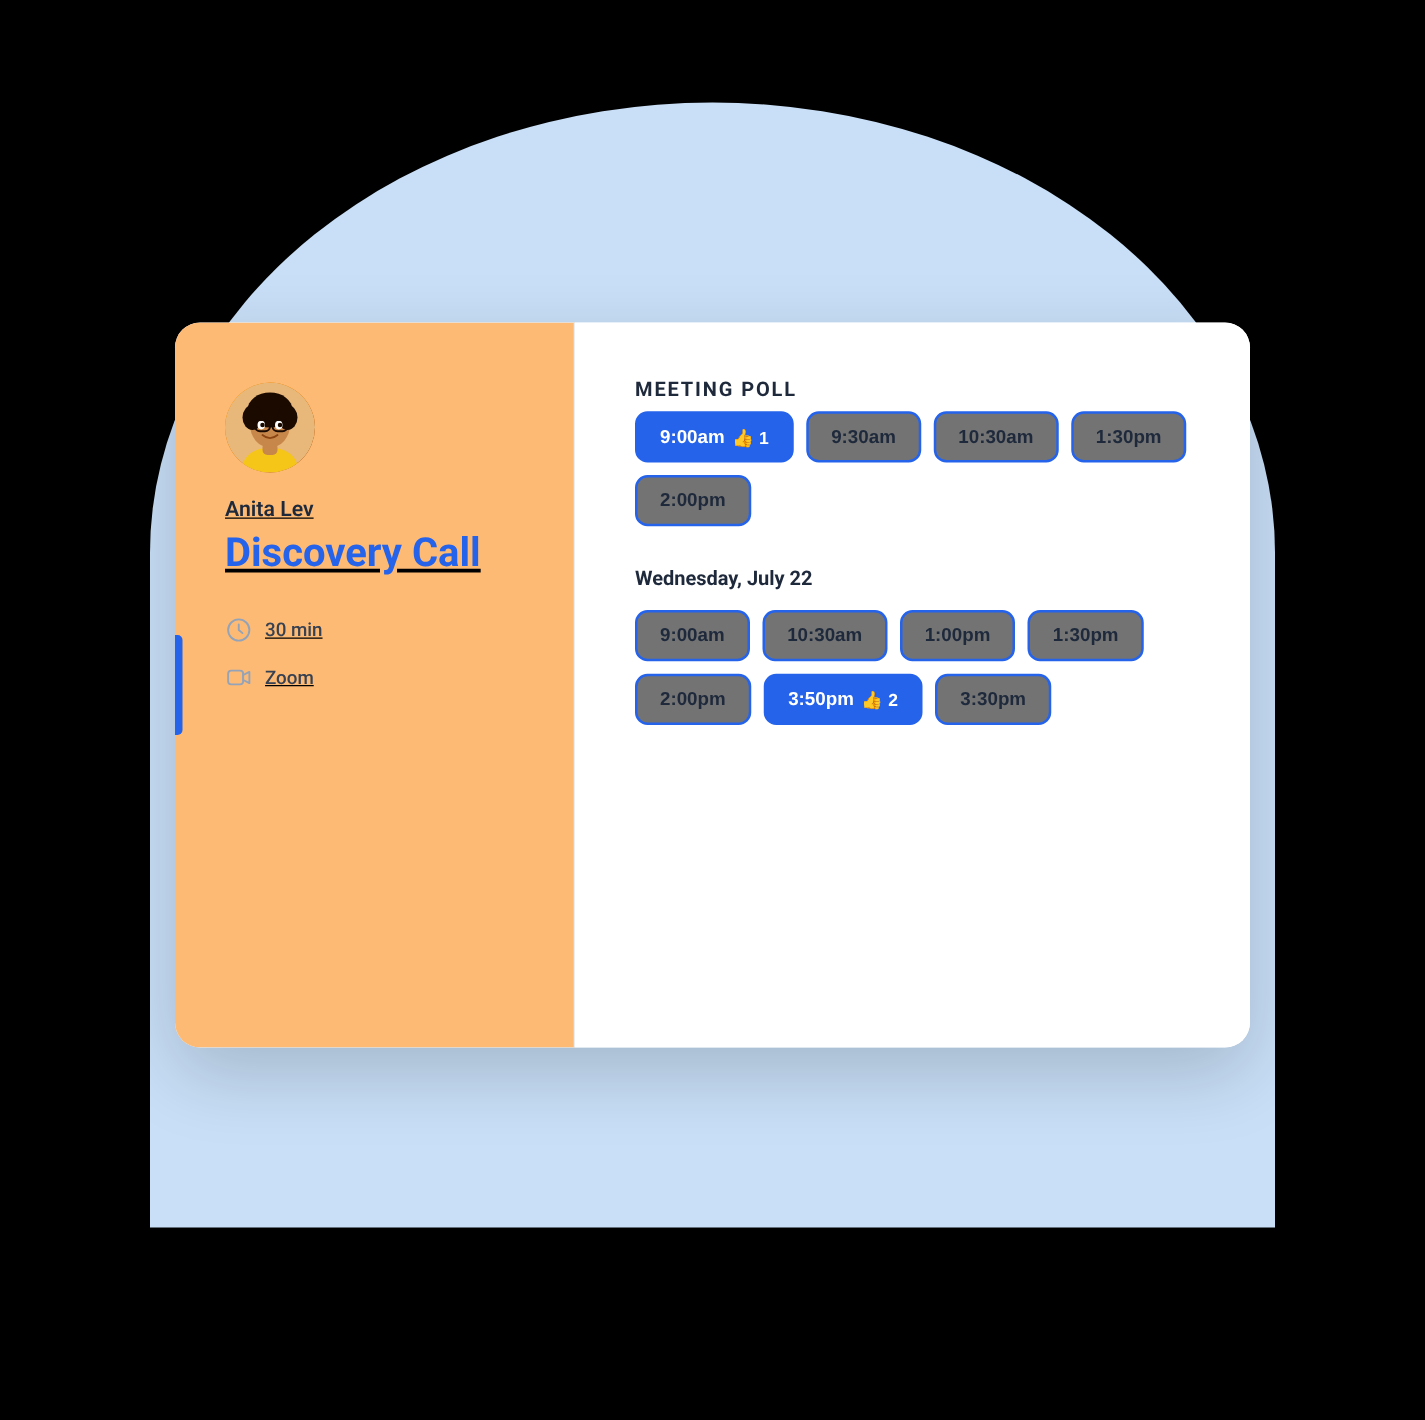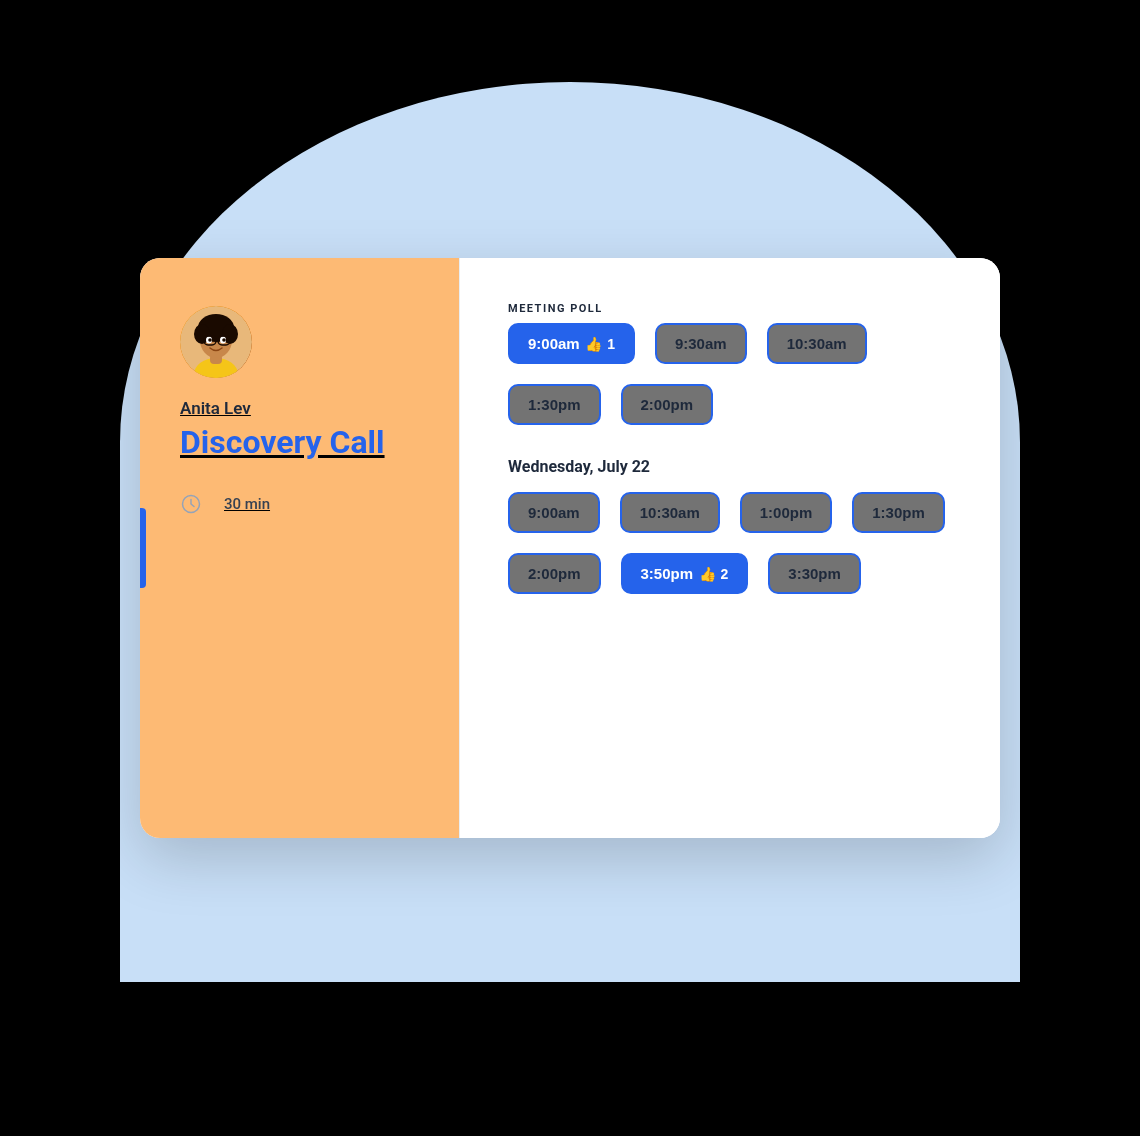--- a/index.html
+++ b/index.html
@@ -96,21 +96,21 @@
       font-size: 32px;
       font-weight: 700;
       color: #2563eb;
       line-height: 1.15;
       margin-bottom: 32px;
     }
 
     .meta-item {
       display: flex;
       align-items: center;
-      gap: 22px;
+      gap: 10px;
       margin-bottom: 16px;
     }
 
     .meta-icon {
       width: 22px;
       height: 22px;
       color: #94a3b8;
       flex-shrink: 0;
       display: flex;
       align-items: center;
@@ -125,21 +125,21 @@
 
     
     .right-panel {
       flex: 1;
       padding: 44px 48px 48px 48px;
       background: #fff;
       overflow-y: auto;
     }
 
     .poll-label {
-      font-size: 11px;
+      font-size: 16px;
       font-weight: 700;
       letter-spacing: 1.5px;
       color: #1e293b;
       text-transform: uppercase;
       margin-bottom: 8px;
     }
 
     .poll-subtitle {
       font-size: 16px;
       font-weight: 600;
@@ -154,21 +154,21 @@
     .day-label {
       font-size: 16px;
       font-weight: 700;
       color: #1e293b;
       margin-bottom: 16px;
     }
 
     .time-slots {
       display: flex;
       flex-wrap: wrap;
-      gap: 20px;
+      gap: 10px;
     }
 
     .time-slot {
       display: flex;
       align-items: center;
       gap: 6px;
       padding: 10px 18px;
       border: 2px solid #2563eb;
       border-radius: 10px;
       background: #737373;
@@ -242,20 +242,29 @@
     <div class="meta-item">
       <span class="meta-icon">
         <svg width="20" height="20" viewBox="0 0 20 20" fill="none" xmlns="http://www.w3.org/2000/svg">
           <circle cx="10" cy="10" r="8.5" stroke="#94a3b8" stroke-width="1.5"></circle>
           <path d="M10 5.5V10L13 12.5" stroke="#94a3b8" stroke-width="1.5" stroke-linecap="round" stroke-linejoin="round"></path>
         </svg>
       </span>
       <span class="meta-text">30 min</span>
     </div>
 
+    <div class="meta-item">
+      <span class="meta-icon">
+        <svg width="20" height="20" viewBox="0 0 20 20" fill="none" xmlns="http://www.w3.org/2000/svg">
+          <rect x="1.5" y="4.5" width="12" height="11" rx="2.5" stroke="#94a3b8" stroke-width="1.5"></rect>
+          <path d="M13.5 8L18.5 5.5V14.5L13.5 12V8Z" stroke="#94a3b8" stroke-width="1.5" stroke-linejoin="round"></path>
+        </svg>
+      </span>
+      <span class="meta-text">Zoom</span>
+    </div>
   </div>
 
   <div class="right-panel">
     <div class="poll-label">MEETING POLL</div>
 
     <div class="day-section">
       <div class="time-slots">
 
         <button class="time-slot selected">
           <span>9:00am</span>

